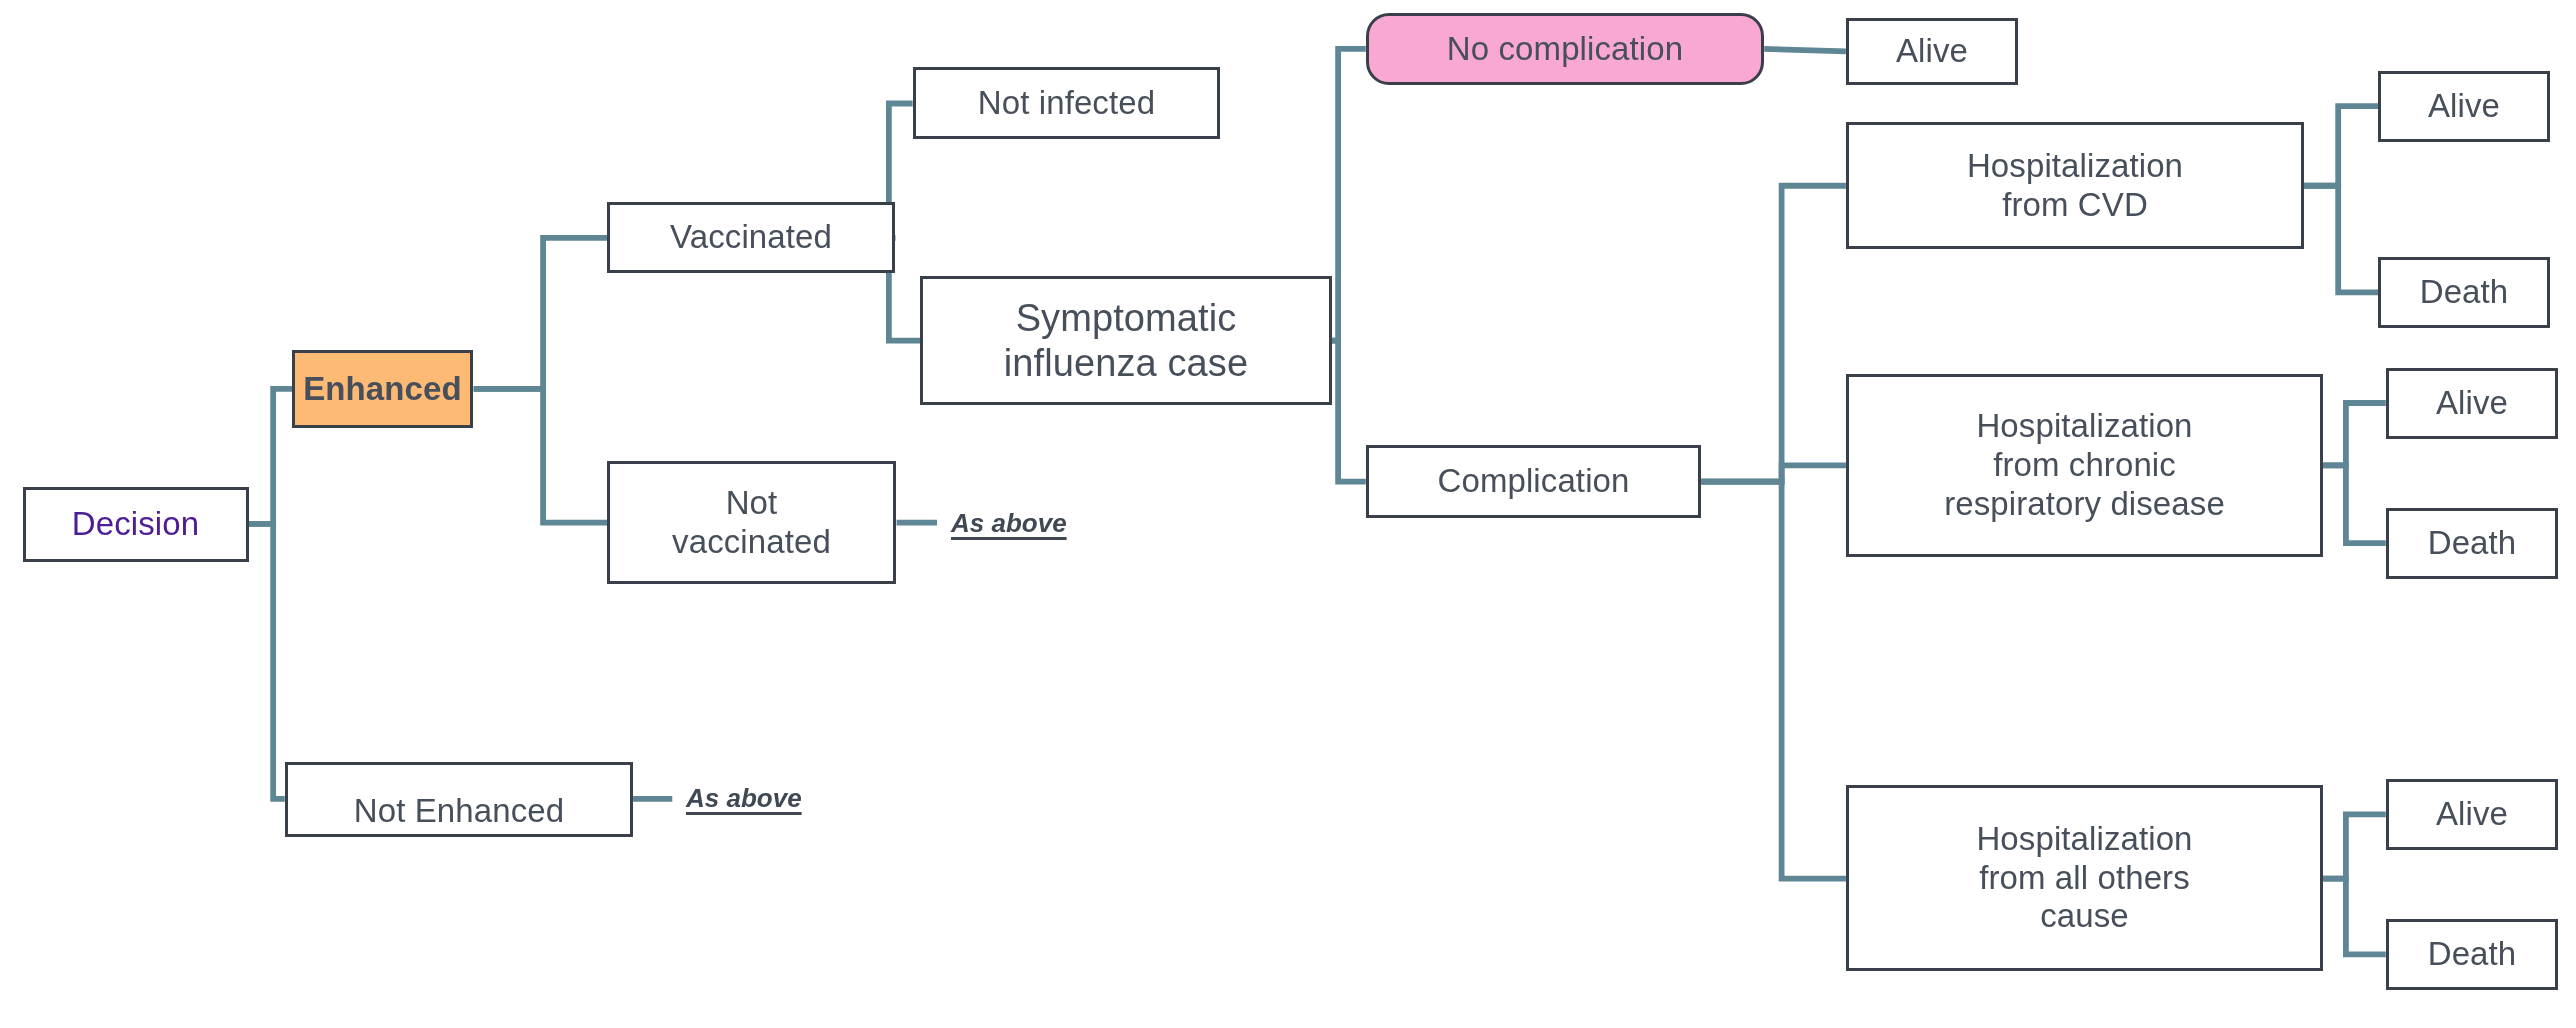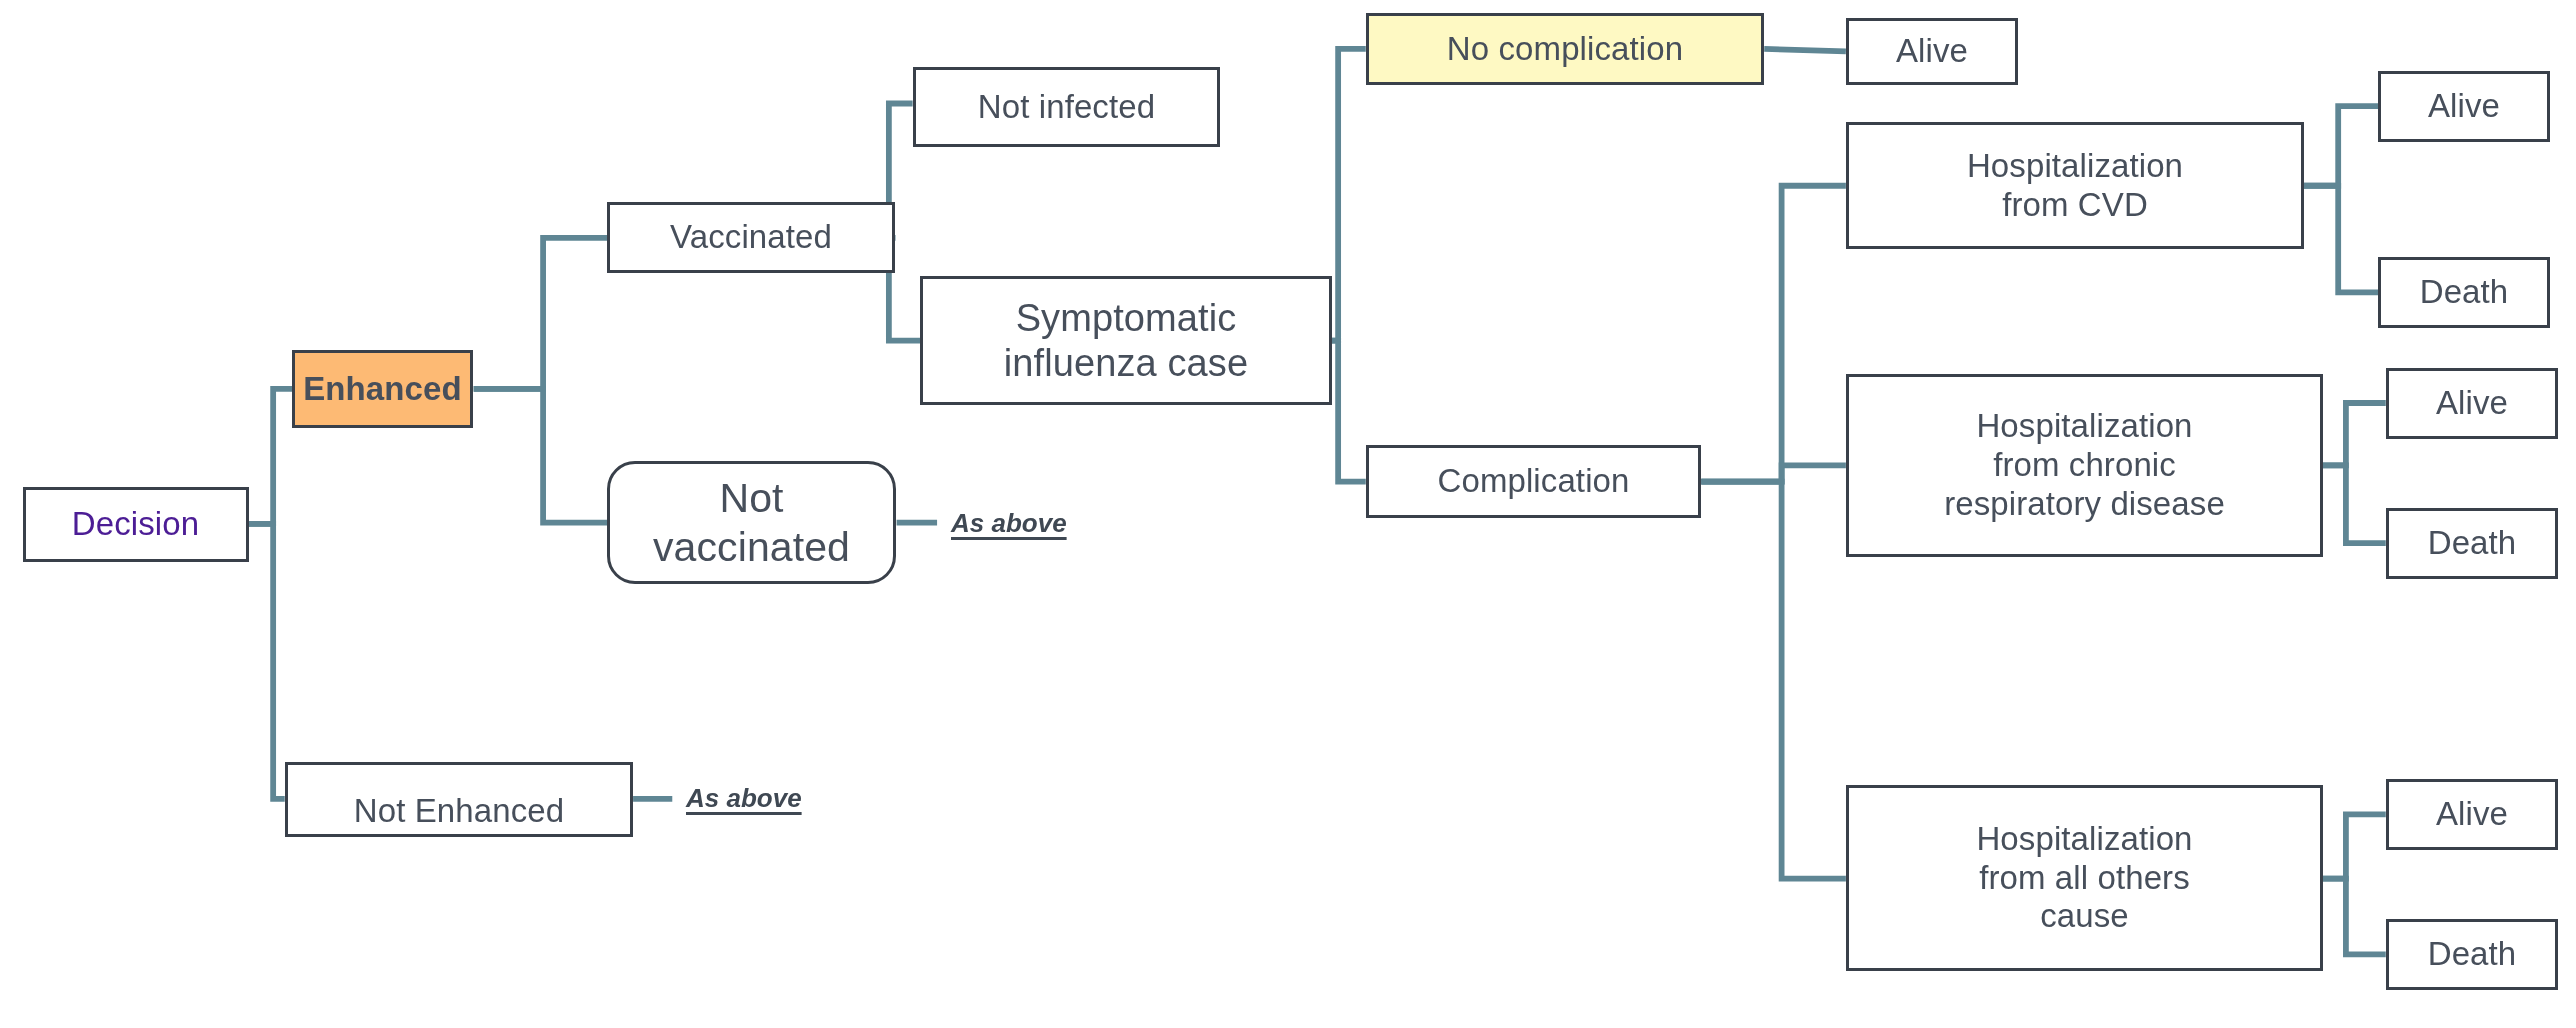--- a/index.html
+++ b/index.html
@@ -89,30 +89,30 @@
       </div>
       <div class="node" style="left: 292px; top: 350px; width: 181px; height: 78px; font-size: 33px; border-color: rgb(57, 64, 74); background: #fdba74; color: rgb(71, 79, 91); font-weight: bold;">
         <span>Enhanced</span>
       </div>
       <div class="node" style="left: 285px; top: 762px; width: 348px; height: 75px; font-size: 33px; border-color: rgb(57, 64, 74); background: rgb(255, 255, 255); color: rgb(71, 79, 91); align-items: flex-end;">
         <span>Not Enhanced</span>
       </div>
       <div class="node" style="left: 607px; top: 202px; width: 288px; height: 71px; font-size: 33px; border-color: rgb(57, 64, 74); background: rgb(255, 255, 255); color: rgb(71, 79, 91);">
         <span>Vaccinated</span>
       </div>
-      <div class="node" style="left: 607px; top: 461px; width: 289px; height: 123px; font-size: 41px; border-color: rgb(57, 64, 74); background: rgb(255, 255, 255); color: rgb(71, 79, 91); border-radius: 28px;">
+      <div class="node" style="left: 607px; top: 461px; width: 289px; height: 123px; font-size: 33px; border-color: rgb(57, 64, 74); background: rgb(255, 255, 255); color: rgb(71, 79, 91);">
         <span>Not<br>vaccinated</span>
       </div>
-      <div class="node" style="left: 913px; top: 67px; width: 307px; height: 80px; font-size: 33px; border-color: rgb(57, 64, 74); background: rgb(255, 255, 255); color: rgb(71, 79, 91);">
+      <div class="node" style="left: 913px; top: 67px; width: 307px; height: 72px; font-size: 33px; border-color: rgb(57, 64, 74); background: rgb(255, 255, 255); color: rgb(71, 79, 91);">
         <span>Not infected</span>
       </div>
       <div class="node" style="left: 920px; top: 276px; width: 412px; height: 129px; font-size: 38px; border-color: rgb(57, 64, 74); background: rgb(255, 255, 255); color: rgb(71, 79, 91);">
         <span>Symptomatic<br>influenza case</span>
       </div>
-      <div class="node" style="left: 1366px; top: 13px; width: 398px; height: 72px; font-size: 33px; border-color: rgb(57, 64, 74); background: #fef9c3; color: rgb(71, 79, 91);">
+      <div class="node" style="left: 1366px; top: 13px; width: 398px; height: 72px; font-size: 33px; border-color: rgb(57, 64, 74); background: #f9a8d4; color: rgb(71, 79, 91); border-radius: 23px;">
         <span>No complication</span>
       </div>
       <div class="node" style="left: 1366px; top: 445px; width: 335px; height: 73px; font-size: 33px; border-color: rgb(57, 64, 74); background: rgb(255, 255, 255); color: rgb(71, 79, 91); align-items: center;">
         <span>Complication</span>
       </div>
       <div class="node" style="left: 1846px; top: 122px; width: 458px; height: 127px; font-size: 33px; border-color: rgb(57, 64, 74); background: rgb(255, 255, 255); color: rgb(71, 79, 91);">
         <span>Hospitalization<br>from CVD</span>
       </div>
       <div class="node" style="left: 1846px; top: 374px; width: 477px; height: 183px; font-size: 33px; border-color: rgb(57, 64, 74); background: rgb(255, 255, 255); color: rgb(71, 79, 91);">
         <span>Hospitalization<br>from chronic<br>respiratory disease</span>

